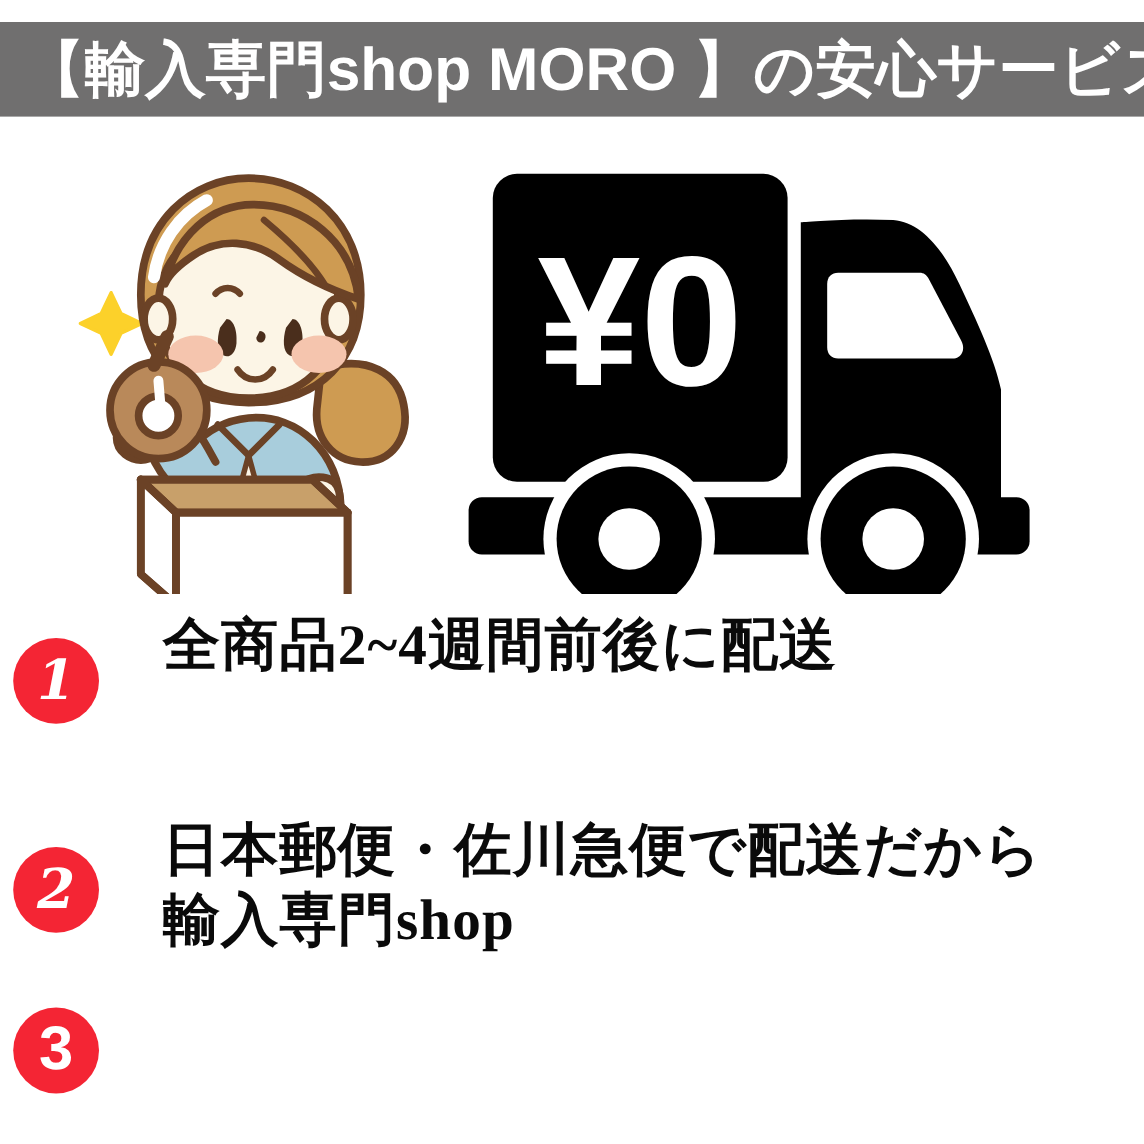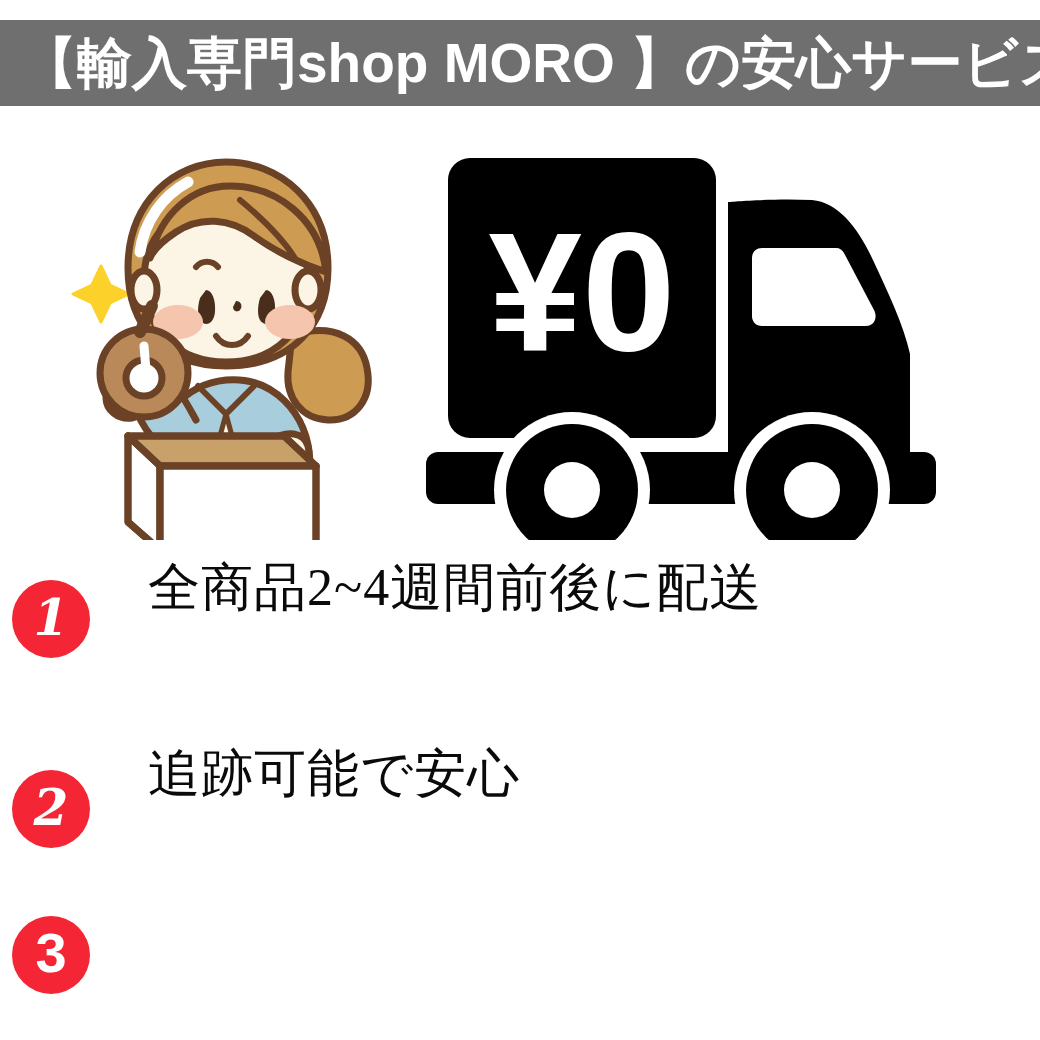--- a/index.html
+++ b/index.html
@@ -109,21 +109,21 @@
     font-size: 56px;
     padding-bottom: 4px;
   }
   .item-lines {
     position: absolute;
     left: 148px;
     color: #000000;
   }
   .item-line {
     font-family: "Liberation Serif", "DejaVu Serif", serif;
-    font-weight: normal;
+    font-weight: bold;
     font-size: 52px;
     line-height: 64px;
     color: #0a0a0a;
     white-space: nowrap;
     letter-spacing: 1px;
   }
   .item-line.indent {
     padding-left: 18px;
   }
 </style>
@@ -232,21 +232,22 @@
     <div class="service-item" style="top:0px;height:190px;">
       <div class="badge" style="left: 12px; top: 32px; background: rgb(244, 37, 52); color: rgb(255, 255, 255);">1</div>
       <div class="item-lines" style="top:8px;">
         <div class="item-line">全商品2~4週間前後に配送</div>
       </div>
     </div>
 
     <div class="service-item" style="top:190px;height:170px;">
       <div class="badge" style="left: 12px; top: 32px; background: rgb(244, 37, 52); color: rgb(255, 255, 255);">2</div>
       <div class="item-lines" style="top:4px;">
-        <div class="item-line">追跡可能で安心</div>
+        <div class="item-line">日本郵便・佐川急便で配送だから</div>
+        <div class="item-line">輸入専門shop</div>
       </div>
     </div>
 
     <div class="service-item" style="top:360px;height:130px;">
       <div class="badge plain" style="left: 12px; top: 8px; background: rgb(244, 37, 52); color: rgb(255, 255, 255);">3</div>
     </div>
 
   </div>
 </div>
 

